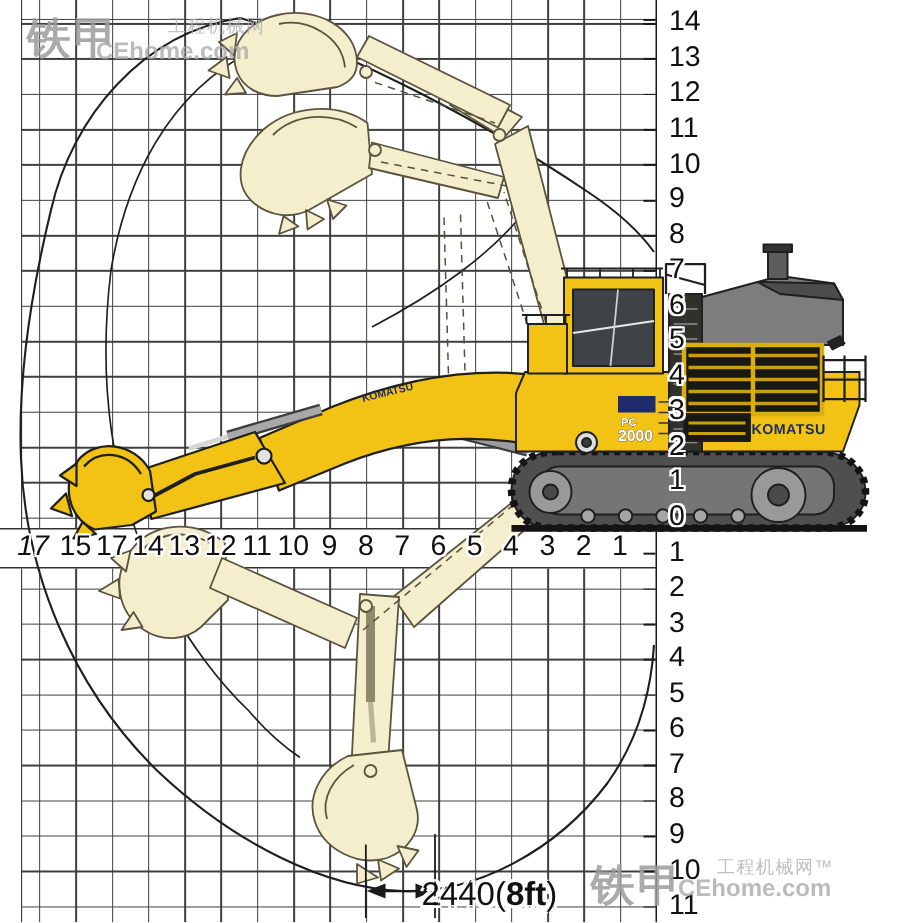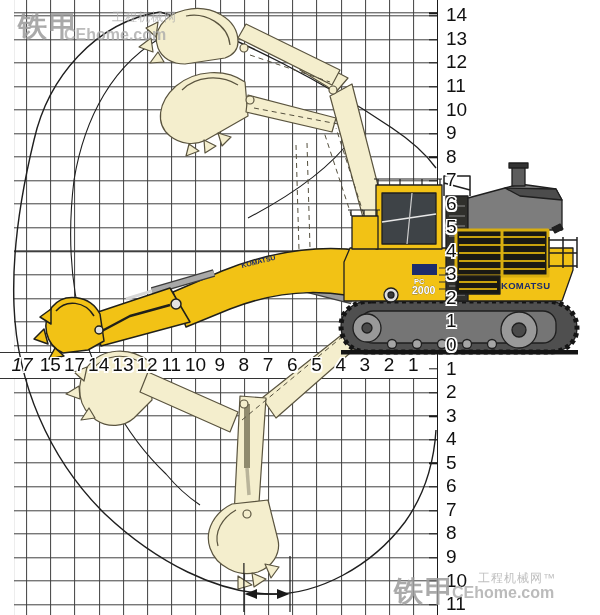--- a/index.html
+++ b/index.html
@@ -204,20 +204,21 @@
       <span class="axis-num bottom-num" style="left: 243.9px; top: 365px;">8</span>
       <span class="axis-num bottom-num" style="left: 268.1px; top: 365px;">7</span>
       <span class="axis-num bottom-num" style="left: 292.3px; top: 365px;">6</span>
       <span class="axis-num bottom-num" style="left: 316.5px; top: 365px;">5</span>
       <span class="axis-num bottom-num" style="left: 340.7px; top: 365px;">4</span>
       <span class="axis-num bottom-num" style="left: 364.9px; top: 365px;">3</span>
       <span class="axis-num bottom-num" style="left: 389.1px; top: 365px;">2</span>
       <span class="axis-num bottom-num" style="left: 413.3px; top: 365px;">1</span>
     </div>
 
+  <div id="dim-label"><span>2440(</span><span class="b">8ft</span><span>)</span></div>
 
   <div>
     <span class="wm wm-brand" style="left:18px;top:12px;">铁甲</span>
     <span class="wm wm-site" style="left:64px;top:27px;">CEhome.com</span>
     <span class="wm wm-cat" style="left:112px;top:11px;font-family:Liberation Serif, serif;">工程机械网</span>
   </div>
   <div>
     <span class="wm wm-brand" style="left:394px;top:577px;">铁甲</span>
     <span class="wm wm-site" style="left:452px;top:585px;">CEhome.com</span>
     <span class="wm wm-cat" style="left:478px;top:572px;">工程机械网™</span>

